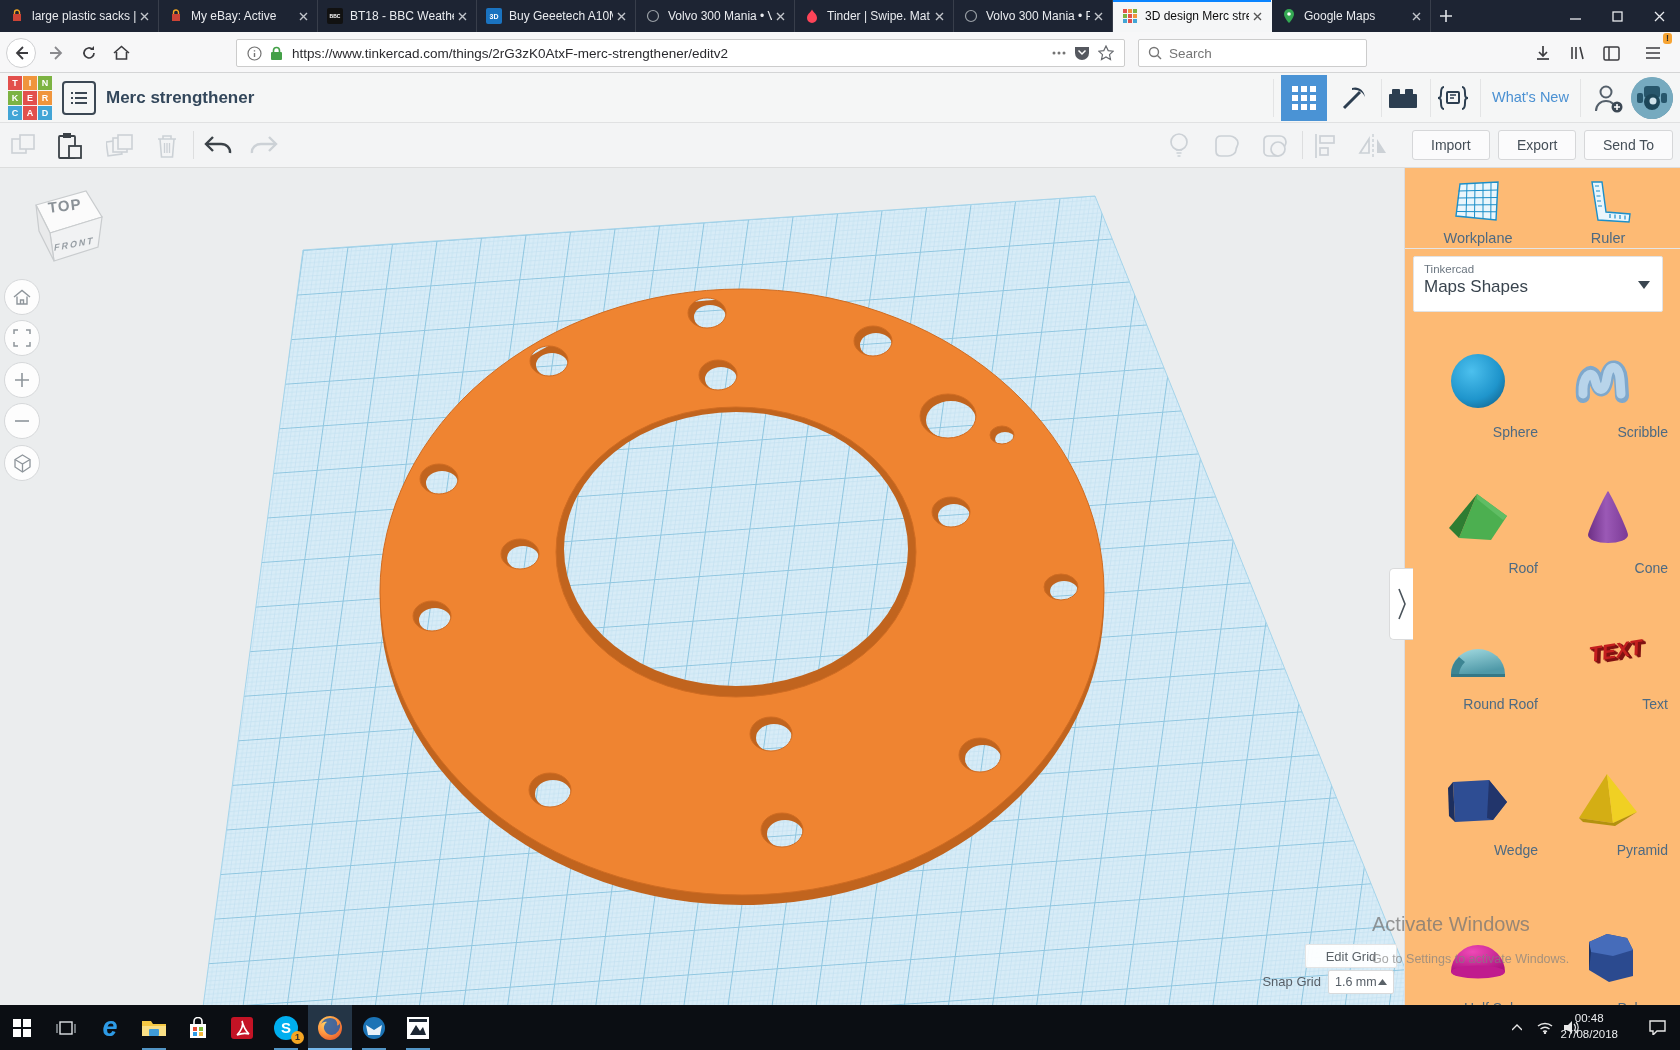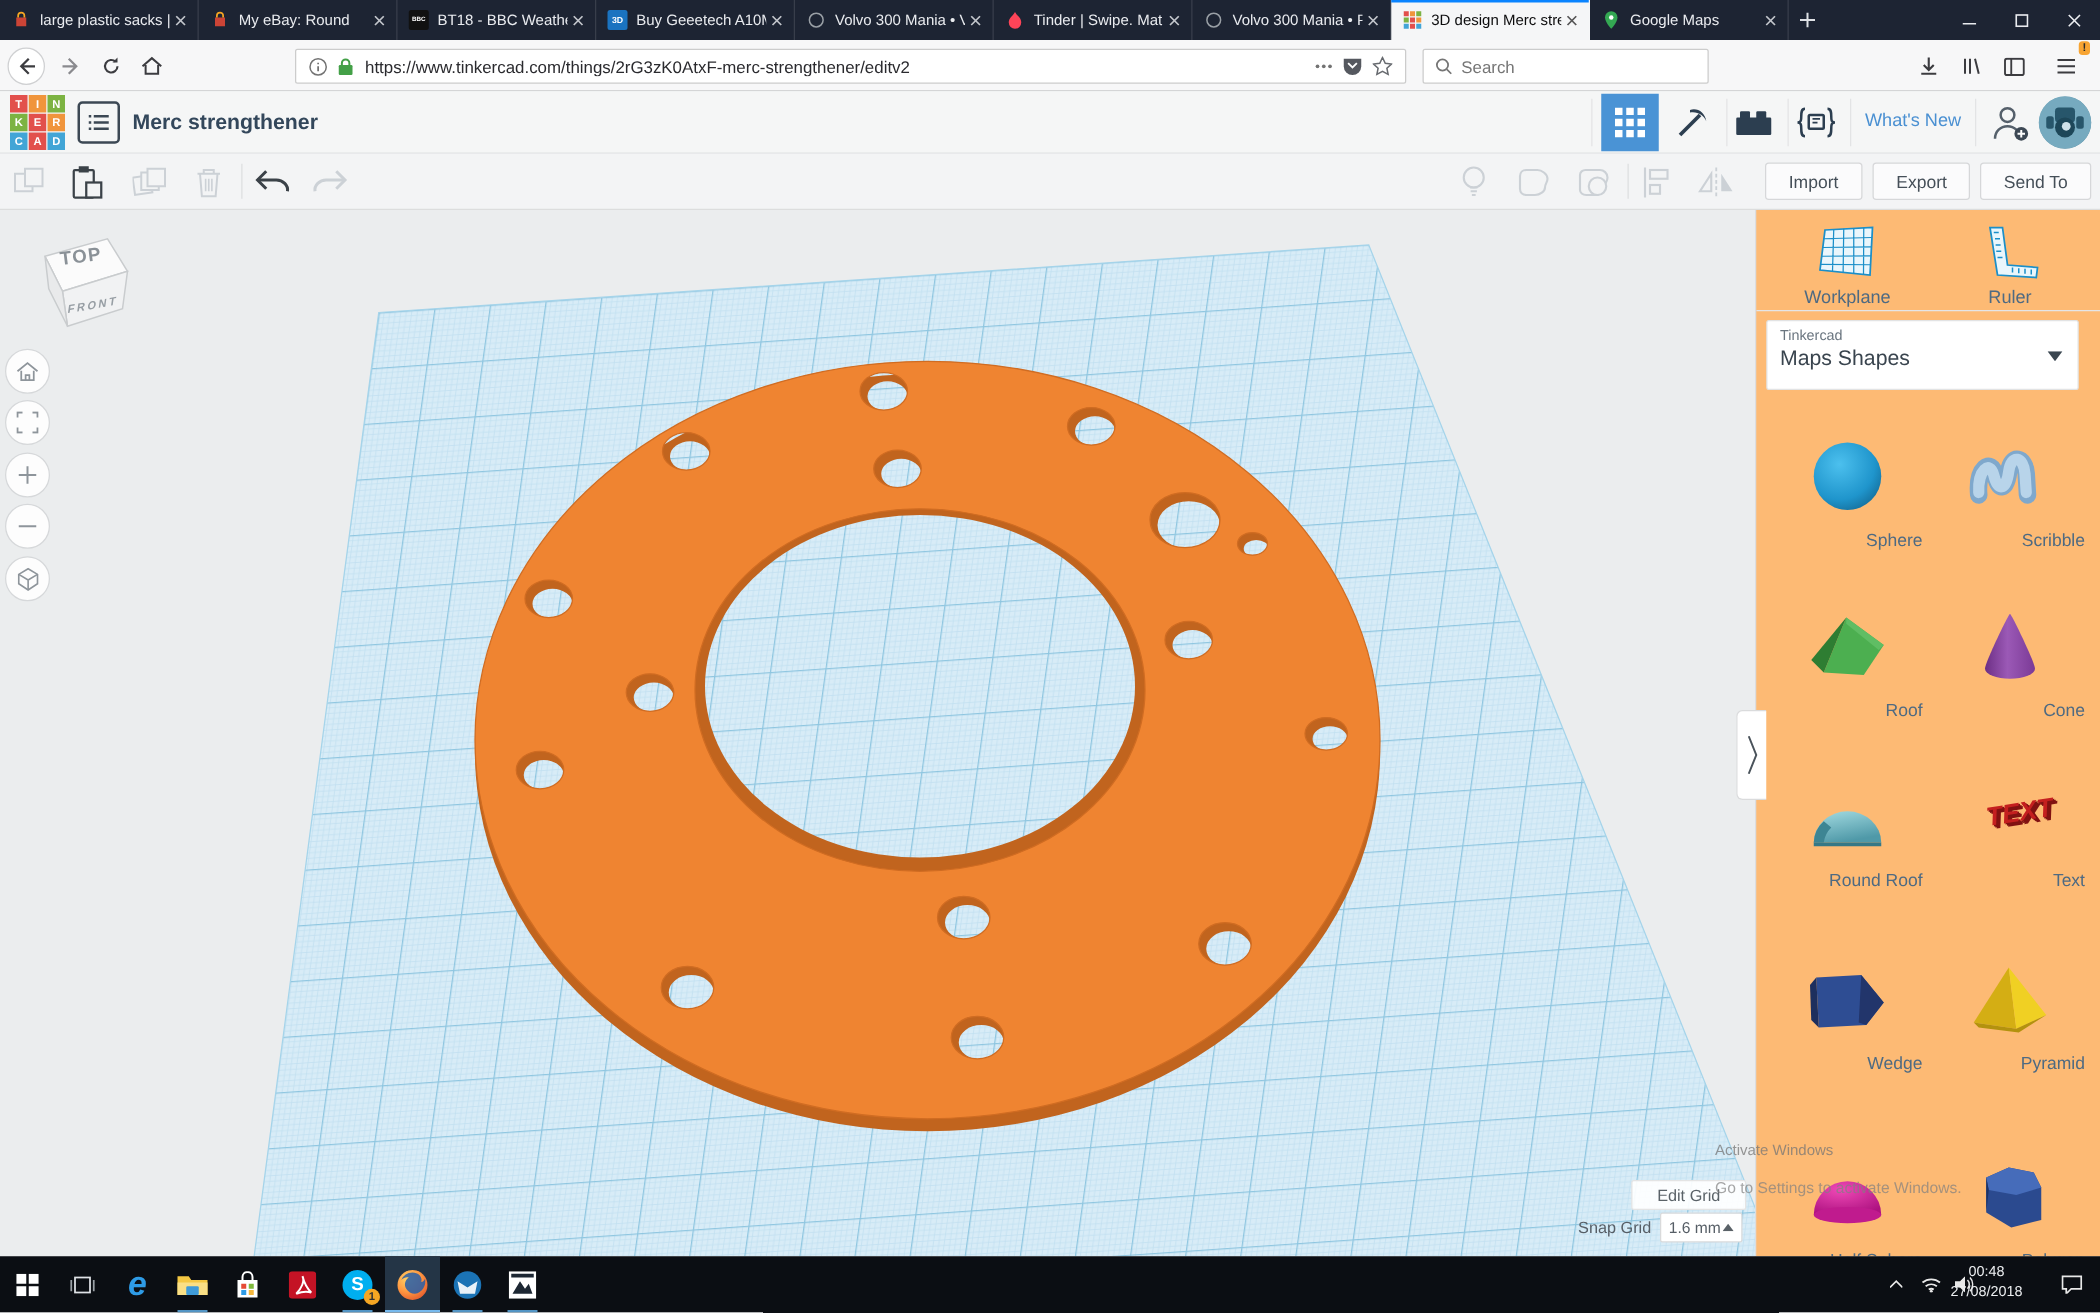--- a/index.html
+++ b/index.html
@@ -71,21 +71,21 @@
   .col-caret{position:absolute;right:12px;top:24px;}
   .shape{position:absolute;width:120px;text-align:right;}
   .shape .sicon{width:70px;height:64px;margin:0 auto;}
   .shape .slabel{margin-top:10px;font-size:14px;color:#4e6a82;}
   .text3d{font-size:21px;font-weight:bold;font-style:italic;color:#c41f1f;transform:rotate(-9deg);text-shadow:1px 1px 0 #811212,2px 2px 0 #811212,3px 3px 0 #811212;padding-top:18px;}
   .scrollbar{position:absolute;right:0;top:150px;width:15px;height:687px;background:#f1f1f2;}
   .scroll-thumb{position:absolute;left:2px;top:124px;width:11px;height:210px;background:#c9cacb;border-radius:5px;}
   .collapse-tab{position:absolute;left:1389px;top:568px;width:24px;height:72px;background:#fff;border:1px solid #dadbdc;border-right:0;border-radius:5px 0 0 5px;display:flex;align-items:center;justify-content:center;z-index:5;}
 
   .watermark{position:absolute;left:1372px;top:913px;z-index:40;pointer-events:none;color:rgba(118,118,118,.75);}
-  .wm1{font-size:12px;}
+  .wm1{font-size:20px;}
   .wm2{font-size:12.5px;margin-top:16px;color:rgba(128,128,128,.7);}
 
   
   .taskbar{position:absolute;left:0;top:1005px;width:1680px;height:45px;background:#0b0e13;display:flex;align-items:center;}
   .tb-item{position:relative;width:44px;height:45px;display:flex;align-items:center;justify-content:center;}
   .tb-item.running::after{content:"";position:absolute;left:10px;bottom:0;width:24px;height:2px;background:#5294c4;}
   .tb-item.activeapp{background:#243546;}
   .tb-item.activeapp::after{content:"";position:absolute;left:0;bottom:0;width:44px;height:2px;background:#76b9ed;}
   .clock{position:absolute;right:62px;top:5px;text-align:center;color:#eceef0;font-size:11.5px;line-height:16px;}
   .tb-right{position:absolute;top:0;height:45px;display:flex;align-items:center;justify-content:center;color:#e8e8e8;}
@@ -112,21 +112,21 @@
         </span>
     </div>
 
     <div class="tab">
       <span class="fav">
           <svg width="16" height="16">
             <path d="M4 6h8v7H4z" fill="#cc4436"></path>
             <path d="M5.5 6V4.5a2.5 2.5 0 0 1 5 0V6" fill="none" stroke="#f5a623" stroke-width="1.4"></path>
           </svg>
         </span>
-      <span class="tab-label">My eBay: Round</span>
+      <span class="tab-label">My eBay: Active</span>
       <span class="tab-close">
           <svg width="9" height="9">
             <path d="M1 1L8 8M8 1L1 8" stroke="#dfe2e6" stroke-width="1.4"></path>
           </svg>
         </span>
     </div>
 
     <div class="tab">
       <span class="fav">
           <span class="favtext" style="background:#111;font-size:5px;">BBC</span>

